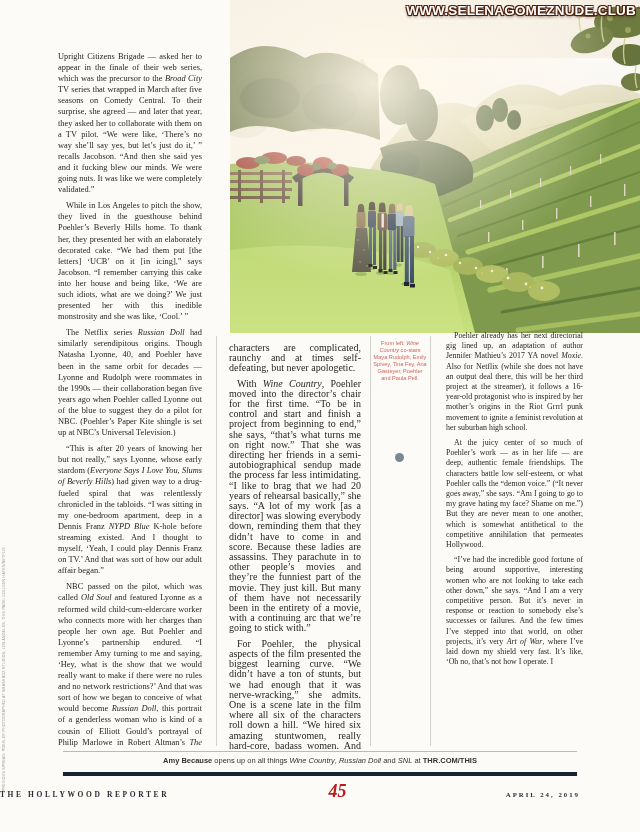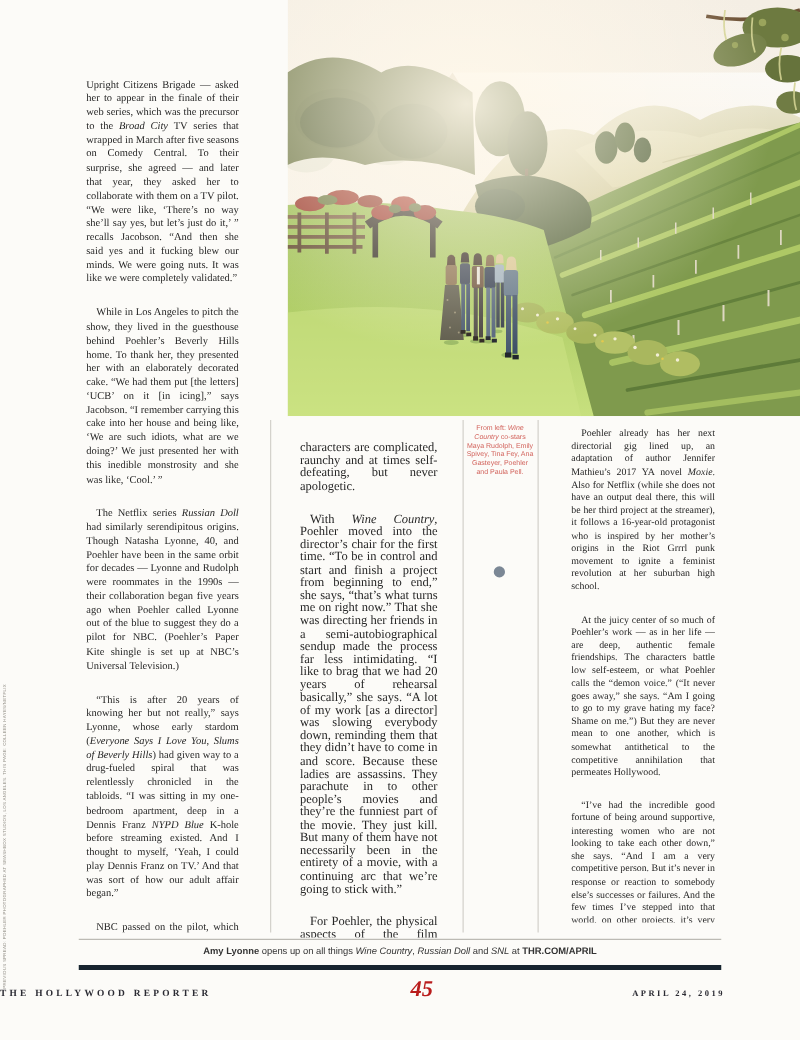--- a/index.html
+++ b/index.html
@@ -17,21 +17,21 @@
     color:#ffffff; letter-spacing:.2px;
     text-shadow:-1px -1px 0 #4e1c08, 1px -1px 0 #4e1c08, -1px 1px 0 #4e1c08,
                  1px 1px 0 #4e1c08, 0 2px 3px rgba(60,20,5,.65);
     white-space:nowrap;
   }
   
   .col{position:absolute; text-align:justify; overflow:hidden;}
   #col0{left:53px;  top:46px;  width:154px; height:702px; font-size:8.4px; line-height:11.1px;}
   #col1{left:224px; top:338px; width:142px; height:412px; font-size:10px; line-height:10.2px;}
   #col2{left:441px; top:326px; width:147px; height:412px; font-size:7.9px; line-height:10.2px;}
-  .para{margin:16px;font-family:Liberation Serif, serif;}
+  .para{margin:5px;font-family:Liberation Serif, serif;}
   .para.indent{text-indent:8px;}
   
   #photo-caption{
     position:absolute; left:373px; top:340px; width:54px;
     font-family:"Liberation Sans", sans-serif; font-size:5.6px; line-height:7.1px;
     text-align:center; color:#d2635c;
   }
   #caption-dot{
     position:absolute; left:395px; top:453px; width:9px; height:9px;
     border-radius:50%; background:#7b8795;
@@ -283,20 +283,21 @@
         </g>
         <g fill="#9aa45c">
             <circle cx="380" cy="18" r="3"></circle>
             <circle cx="398" cy="30" r="3"></circle>
             <circle cx="358" cy="36" r="2.5"></circle>
           </g>
       </g>
 
       <rect x="0" y="0" width="410" height="333" fill="url(#glow)"></rect>
     </svg>
+    <div id="watermark">WWW.SELENAGOMEZNUDE.CLUB</div>
   </div>
 
   <div id="col0" class="col">
       <p class="para">Upright Citizens Brigade — asked her to appear in the finale of their web series, which was the precursor to the <i>Broad City</i> TV series that wrapped in March after five seasons on Comedy Central. To their surprise, she agreed — and later that year, they asked her to collaborate with them on a TV pilot. “We were like, ‘There’s no way she’ll say yes, but let’s just do it,’ ” recalls Jacobson. “And then she said yes and it fucking blew our minds. We were going nuts. It was like we were completely validated.”</p>
       <p class="para indent">While in Los Angeles to pitch the show, they lived in the guesthouse behind Poehler’s Beverly Hills home. To thank her, they presented her with an elaborately decorated cake. “We had them put [the letters] ‘UCB’ on it [in icing],” says Jacobson. “I remember carrying this cake into her house and being like, ‘We are such idiots, what are we doing?’ We just presented her with this inedible monstrosity and she was like, ‘Cool.’ ”</p>
       <p class="para indent">The Netflix series <i>Russian Doll</i> had similarly serendipitous origins. Though Natasha Lyonne, 40, and Poehler have been in the same orbit for decades — Lyonne and Rudolph were roommates in the 1990s — their collaboration began five years ago when Poehler called Lyonne out of the blue to suggest they do a pilot for NBC. (Poehler’s Paper Kite shingle is set up at NBC’s Universal Television.)</p>
       <p class="para indent">“This is after 20 years of knowing her but not really,” says Lyonne, whose early stardom (<i>Everyone Says I Love You</i>, <i>Slums of Beverly Hills</i>) had given way to a drug-fueled spiral that was relentlessly chronicled in the tabloids. “I was sitting in my one-bedroom apartment, deep in a Dennis Franz <i>NYPD Blue</i> K-hole before streaming existed. And I thought to myself, ‘Yeah, I could play Dennis Franz on TV.’ And that was sort of how our adult affair began.”</p>
       <p class="para indent">NBC passed on the pilot, which was called <i>Old Soul</i> and featured Lyonne as a reformed wild child-cum-eldercare worker who connects more with her charges than people her own age. But Poehler and Lyonne’s partnership endured. “I remember Amy turning to me and saying, ‘Hey, what is the show that we would really want to make if there were no rules and no network restrictions?’ And that was sort of how we began to conceive of what would become <i>Russian Doll</i>, this portrait of a genderless woman who is kind of a cousin of Elliott Gould’s portrayal of Philip Marlowe in Robert Altman’s <i>The Long Goodbye</i>.”</p>
       <p class="para indent">Like <i>Broad City</i>, <i>Russian Doll</i> pushes the boundaries of female representations in popular entertainment. The</p>
     </div>
@@ -314,21 +315,21 @@
   <div id="vrule-a" class="vrule"></div>
   <div id="vrule-b" class="vrule"></div>
   <div id="vrule-c" class="vrule"></div>
 
   <div id="photo-caption">From left: <i>Wine Country</i> co-stars Maya Rudolph, Emily Spivey, Tina Fey, Ana Gasteyer, Poehler and Paula Pell.</div>
   <div id="caption-dot"></div>
 
   <div id="credits">PREVIOUS SPREAD: POEHLER PHOTOGRAPHED AT SMASHBOX STUDIOS, LOS ANGELES. THIS PAGE: COLLEEN HAYES/NETFLIX</div>
 
   <div id="promo-rule-top"></div>
-  <div id="promo-bar"><b>Amy Lyonne</b> opens up on all things <i>Wine Country</i>, <i>Russian Doll</i> and <i>SNL</i> at <b>THR.COM/APRIL</b></div>
+  <div id="promo-bar"><b>Amy Because</b> opens up on all things <i>Wine Country</i>, <i>Russian Doll</i> and <i>SNL</i> at <b>THR.COM/THIS</b></div>
   <div id="promo-rule-bottom"></div>
 
   <div id="footer">
     <span class="mag">THE HOLLYWOOD REPORTER</span>
     <span class="pagenum">45</span>
     <span class="date">APRIL 24, 2019</span>
   </div>
 
 </div>
 

